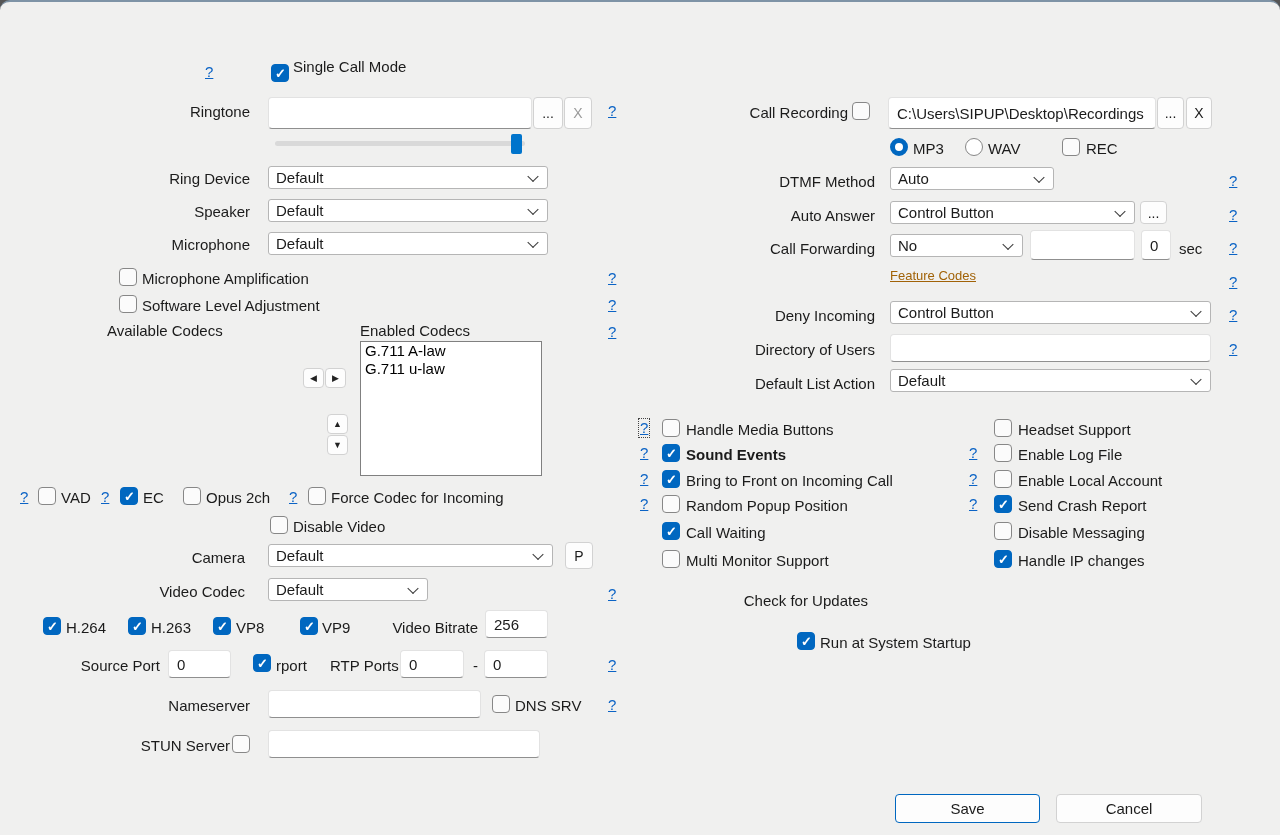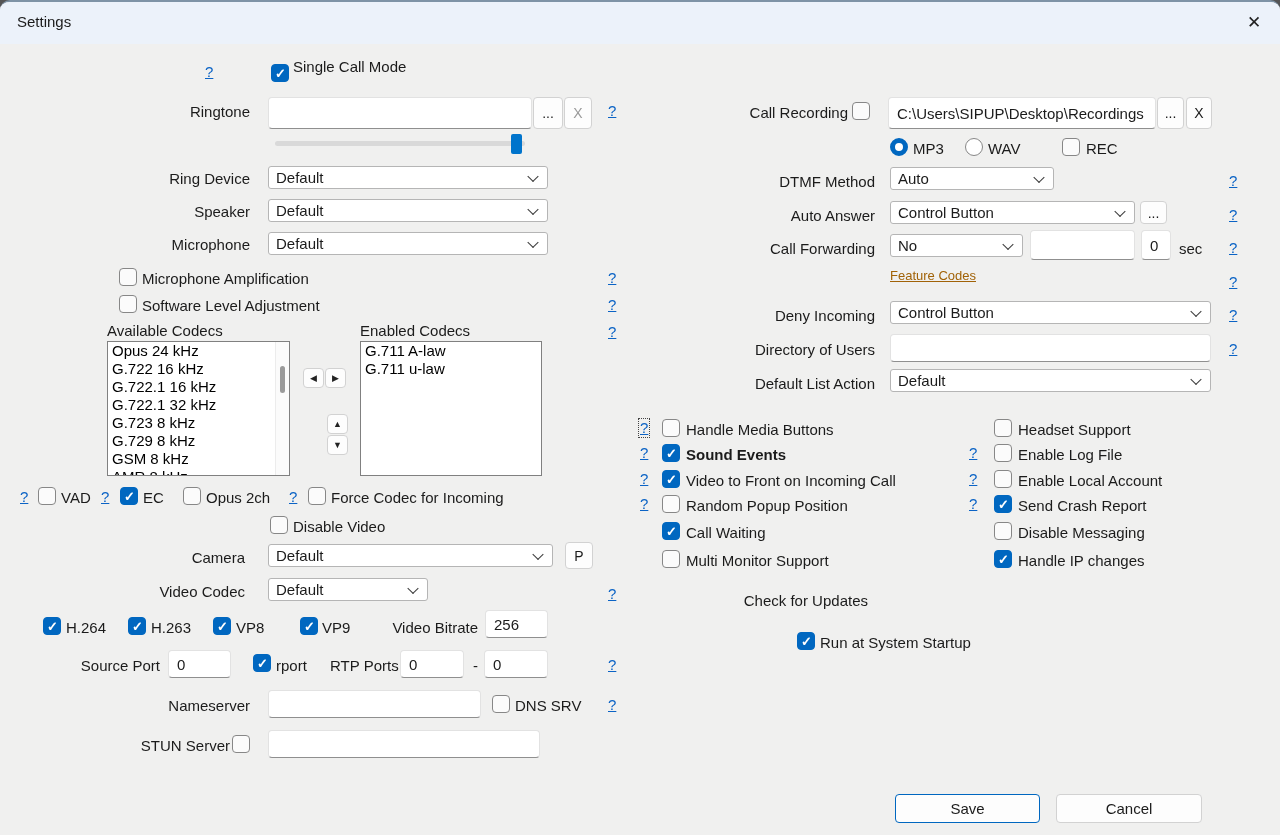--- a/index.html
+++ b/index.html
@@ -39,24 +39,20 @@
   .list-item{font-size:15px;line-height:18px;padding-left:4px;white-space:nowrap;cursor:default;}
   .vscroll{position:absolute;right:0;top:0;bottom:0;width:13px;background:#fbfbfb;border-left:1px solid #ececec;}
   .vthumb{position:absolute;left:4px;top:24px;width:5px;height:27px;background:#9a9a9a;border-radius:3px;}
   .slider-track{position:absolute;height:5px;background:#d9d9d9;border-radius:3px;}
   .slider-thumb{position:absolute;width:11px;height:20px;background:#0074cc;border-radius:2px;cursor:pointer;}
 </style>
 </head>
 <body>
 
 <div id="dialog">
-  <div id="titlebar">
-    <span class="title">Settings</span>
-    <span class="closebtn">✕</span>
-  </div>
 
   <span class="help" style="left:205px;top:62px;">?</span>
   <span class="cb on" style="left:271px;top:62px;"></span>
   <span class="lbl" style="left:293px;top:56px;">Single Call Mode</span>
 
   <span class="lbl r" style="left:130px;top:101px;width:120px;">Ringtone</span>
   <input class="tb" style="left: 268px; top: 95px; width: 264px; height: 32px;" readonly="" value="">
   <span class="btn" style="left:533px;top:95px;width:30px;height:32px;">...</span>
   <span class="btn gray" style="left:564px;top:95px;width:28px;height:32px;">X</span>
   <span class="help" style="left:608px;top:101px;">?</span>
@@ -87,33 +83,20 @@
   <span class="help" style="left:608px;top:268px;">?</span>
 
   <span class="cb" style="left:119px;top:293px;"></span>
   <span class="lbl" style="left:142px;top:295px;">Software Level Adjustment</span>
   <span class="help" style="left:608px;top:295px;">?</span>
 
   <span class="lbl" style="left:107px;top:320px;">Available Codecs</span>
   <span class="lbl" style="left:360px;top:320px;">Enabled Codecs</span>
   <span class="help" style="left:608px;top:322px;">?</span>
 
-  <div class="listbox" style="left:107px;top:339px;width:183px;height:135px;">
-    <span class="vscroll">
-        <span class="vthumb"></span>
-      </span>
-  <div class="list-item">Opus 24 kHz</div>
-      <div class="list-item">G.722 16 kHz</div>
-      <div class="list-item">G.722.1 16 kHz</div>
-      <div class="list-item">G.722.1 32 kHz</div>
-      <div class="list-item">G.723 8 kHz</div>
-      <div class="list-item">G.729 8 kHz</div>
-      <div class="list-item">GSM 8 kHz</div>
-      <div class="list-item">AMR 8 kHz</div>
-    </div>
   <div class="listbox" style="left:360px;top:339px;width:182px;height:135px;">
       <div class="list-item">G.711 A-law</div>
       <div class="list-item">G.711 u-law</div>
     </div>
 
   <span class="btn arrow" style="left:303px;top:366px;width:21px;height:20px;">◀</span>
   <span class="btn arrow" style="left:325px;top:366px;width:21px;height:20px;">▶</span>
   <span class="btn arrow" style="left:327px;top:412px;width:21px;height:20px;">▲</span>
   <span class="btn arrow" style="left:327px;top:433px;width:21px;height:20px;">▼</span>
 
@@ -237,21 +220,21 @@
 
   <div id="options-left">
       <span class="help focus" style="left: 640px; top: 418px;">?</span>
       <span class="cb" style="left: 662px; top: 417px;"></span>
       <span class="lbl" style="left: 686px; top: 419px;">Handle Media Buttons</span>
       <span class="help" style="left: 640px; top: 443px;">?</span>
       <span class="cb on" style="left: 662px; top: 442px;"></span>
       <span class="lbl" style="left: 686px; top: 444px; font-weight: bold;">Sound Events</span>
       <span class="help" style="left: 640px; top: 469px;">?</span>
       <span class="cb on" style="left: 662px; top: 468px;"></span>
-      <span class="lbl" style="left: 686px; top: 470px;">Video to Front on Incoming Call</span>
+      <span class="lbl" style="left: 686px; top: 470px;">Bring to Front on Incoming Call</span>
       <span class="help" style="left: 640px; top: 494px;">?</span>
       <span class="cb" style="left: 662px; top: 493px;"></span>
       <span class="lbl" style="left: 686px; top: 495px;">Random Popup Position</span>
       <span class="cb on" style="left: 662px; top: 520px;"></span>
       <span class="lbl" style="left: 686px; top: 522px;">Call Waiting</span>
       <span class="cb" style="left: 662px; top: 548px;"></span>
       <span class="lbl" style="left: 686px; top: 550px;">Multi Monitor Support</span>
     </div>
   <div id="options-right">
       <span class="cb" style="left: 994px; top: 417px;"></span>

